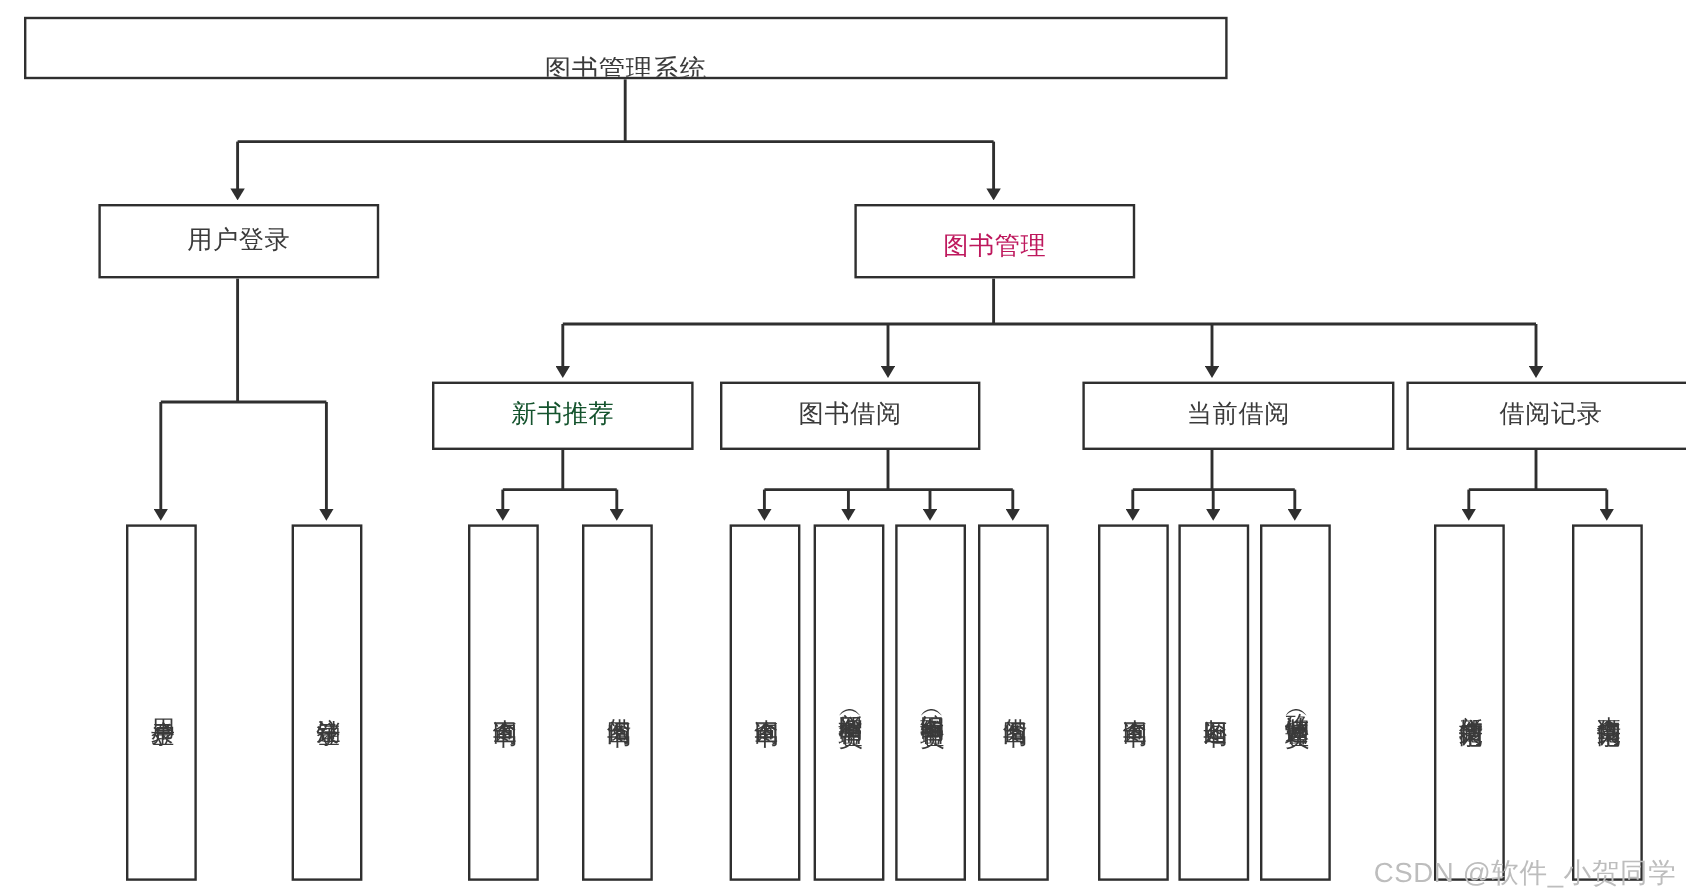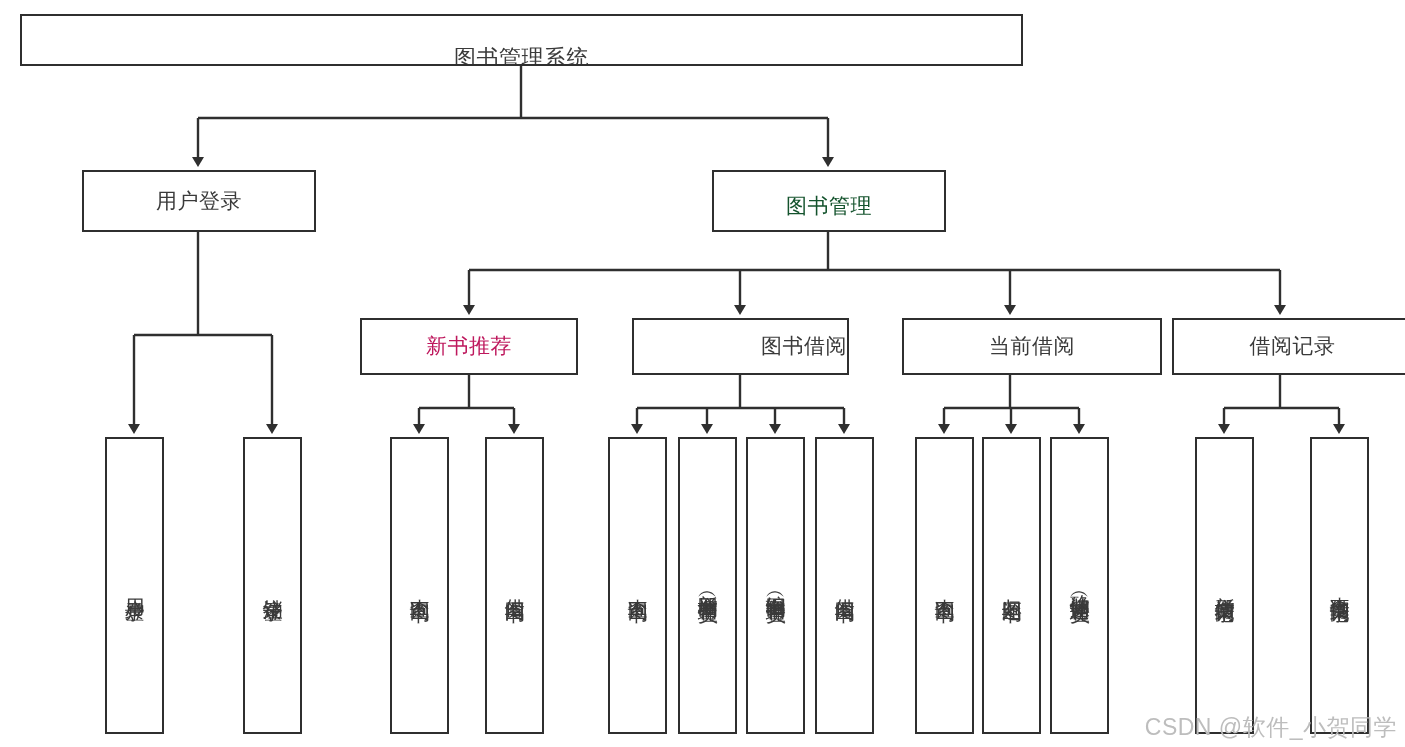--- a/index.html
+++ b/index.html
@@ -121,27 +121,27 @@
   </svg>
 
   <div class="node root" style="left: 20px; top: 14px; width: 1003px; height: 52px; border-color: rgb(47, 47, 47); background: rgb(255, 255, 255);">
     <span class="label" style="color: rgb(58, 58, 58); margin-top: 36px;">图书管理系统</span>
   </div>
 
   <div class="node" style="left: 82px; top: 170px; width: 234px; height: 62px; border-color: rgb(47, 47, 47); background: rgb(255, 255, 255);">
     <span class="label" style="color: rgb(58, 58, 58);">用户登录</span>
   </div>
   <div class="node" style="left: 712px; top: 170px; width: 234px; height: 62px; border-color: rgb(47, 47, 47); background: rgb(255, 255, 255);">
-    <span class="label" style="color: #14532d; margin-top: 11px;">图书管理</span>
+    <span class="label" style="color: #be185d; margin-top: 11px;">图书管理</span>
   </div>
 
   <div class="node" style="left: 360px; top: 318px; width: 218px; height: 57px; border-color: rgb(47, 47, 47); background: rgb(255, 255, 255);">
-    <span class="label" style="color: #be185d;">新书推荐</span>
+    <span class="label" style="color: #14532d;">新书推荐</span>
   </div>
-  <div class="node" style="left: 632px; top: 318px; width: 217px; height: 57px; border-color: rgb(47, 47, 47); background: rgb(255, 255, 255); justify-content: flex-end;">
+  <div class="node" style="left: 600px; top: 318px; width: 217px; height: 57px; border-color: rgb(47, 47, 47); background: rgb(255, 255, 255);">
     <span class="label" style="color: rgb(58, 58, 58);">图书借阅</span>
   </div>
   <div class="node" style="left: 902px; top: 318px; width: 260px; height: 57px; border-color: rgb(47, 47, 47); background: rgb(255, 255, 255);">
     <span class="label" style="color: rgb(58, 58, 58);">当前借阅</span>
   </div>
   <div class="node" style="left: 1172px; top: 318px; width: 241px; height: 57px; border-color: rgb(47, 47, 47); background: rgb(255, 255, 255);">
     <span class="label" style="color: rgb(58, 58, 58);">借阅记录</span>
   </div>
 
   <div class="node vertical" style="left: 105px; top: 437px; width: 59px; height: 297px; border-color: rgb(47, 47, 47); background: rgb(255, 255, 255);">

